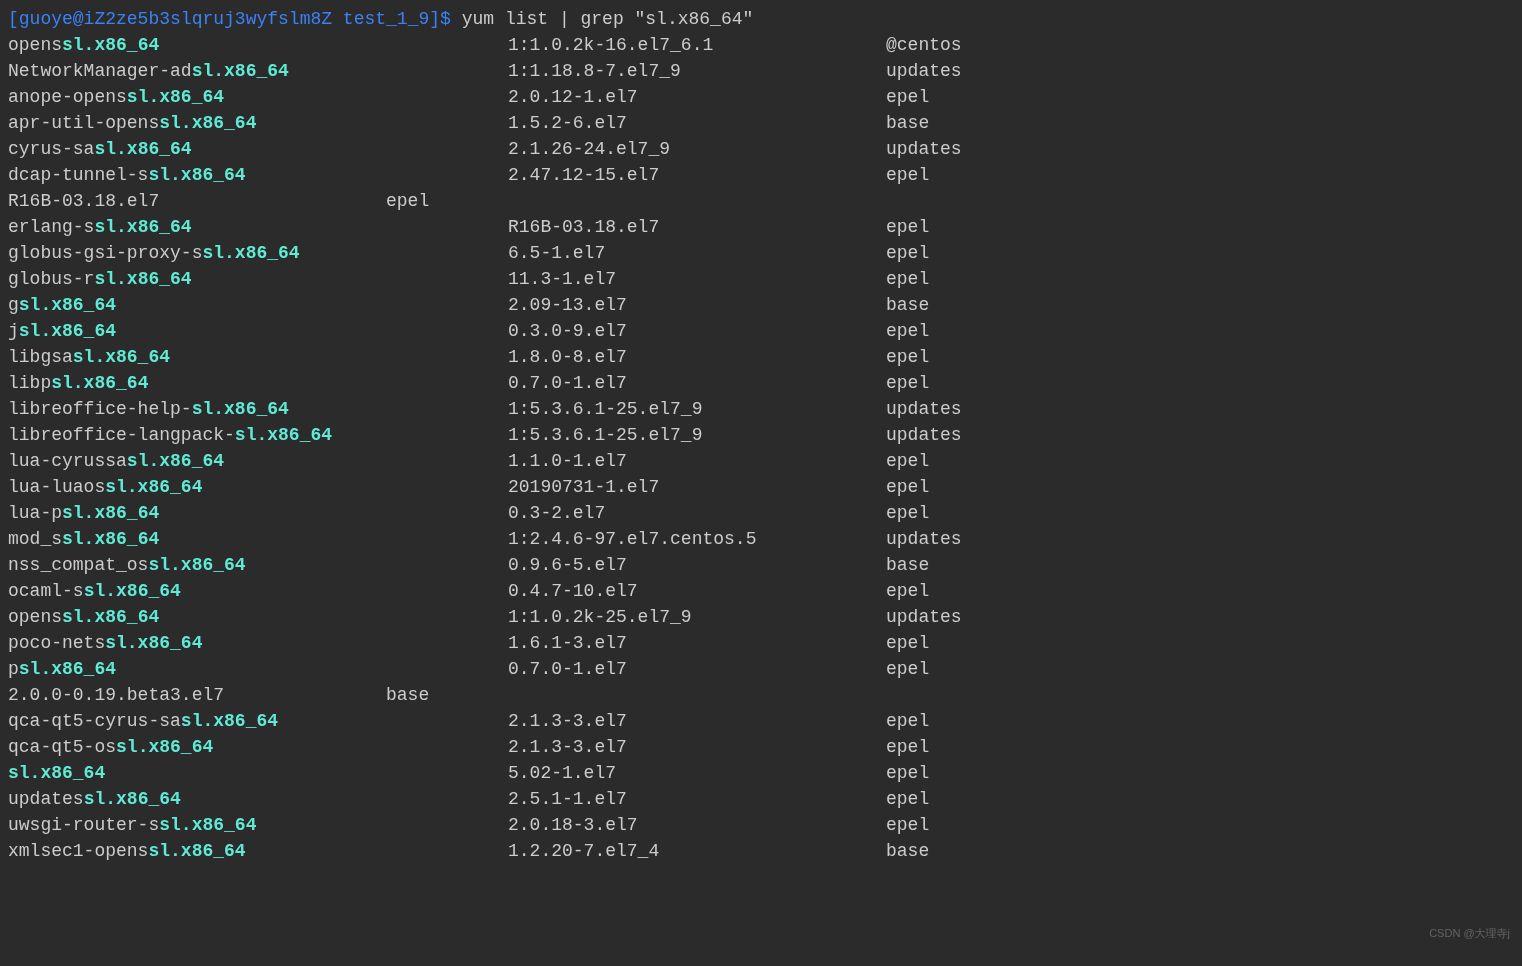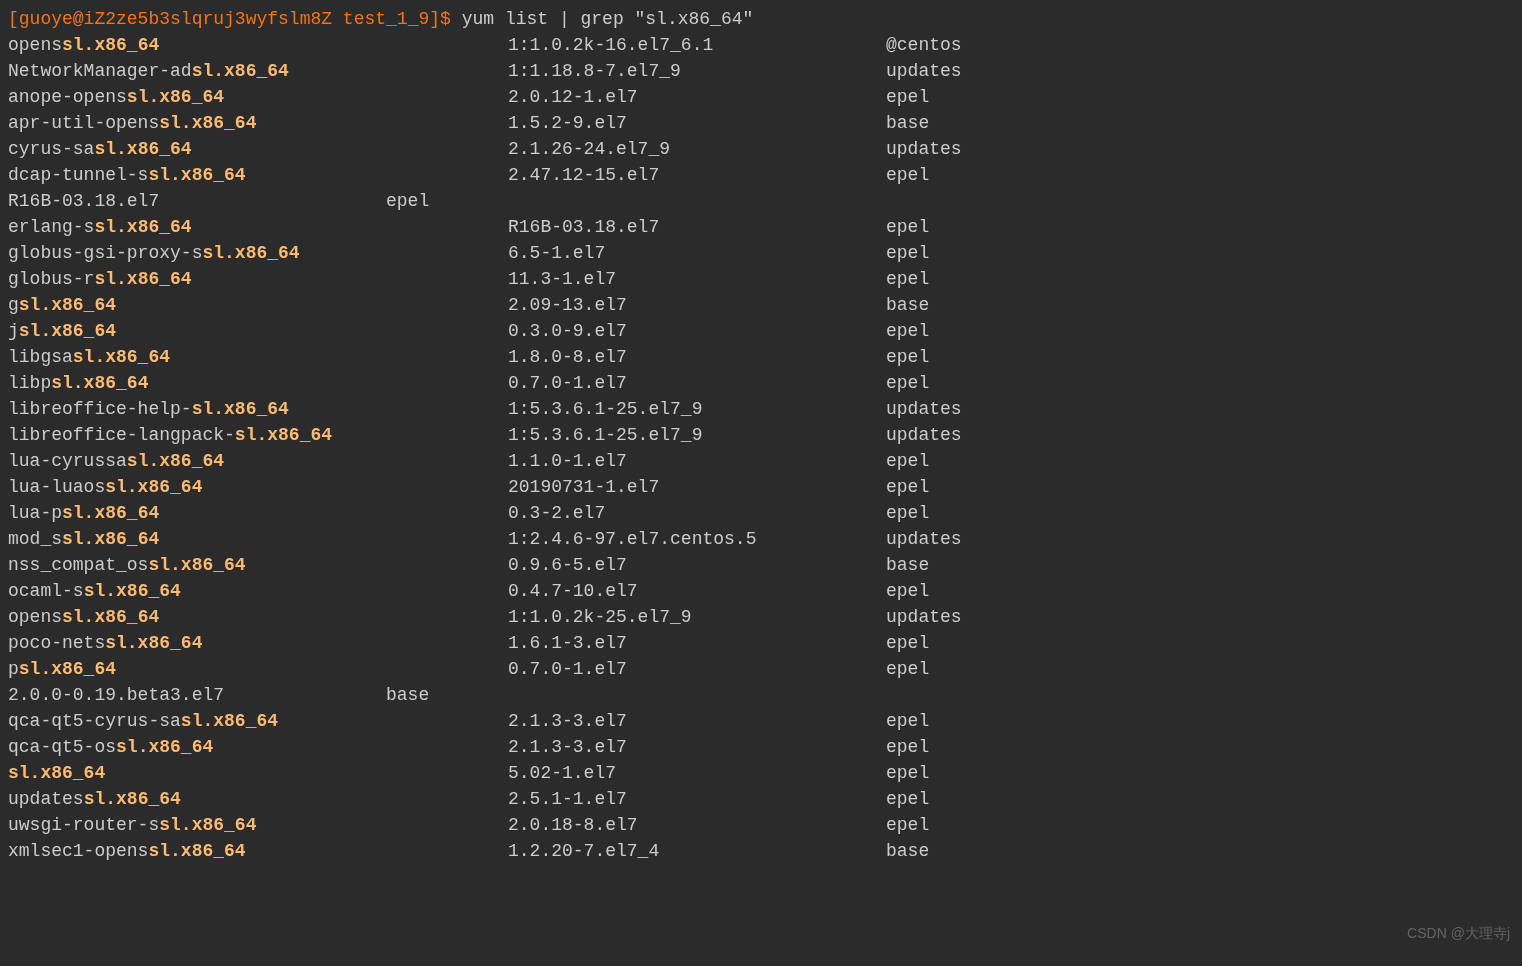--- a/index.html
+++ b/index.html
@@ -8,49 +8,49 @@
     font-family: "Consolas", "Monaco", "Courier New", monospace;
     font-size: 18px;
     line-height: 26px;
     margin: 0;
     padding: 6px 8px;
     width: 1522px;
     box-sizing: border-box;
     overflow: hidden;
   }
   .prompt-line { white-space: pre; color: #cccccc; }
-  .prompt-bracket { color: #f97316; }
+  .prompt-bracket { color: #3b82f6; }
   .prompt-cmd { color: #cccccc; }
   .row {
     display: flex;
     white-space: pre;
   }
   .col-pkg { width: 500px; flex: 0 0 auto; }
   .col-ver { width: 378px; flex: 0 0 auto; }
   .col-repo { flex: 0 0 auto; }
-  .hl { color: #fdba74; font-weight: bold; }
+  .hl { color: #5eead4; font-weight: bold; }
   .watermark {
     position: fixed;
     right: 12px;
     bottom: 20px;
     color: rgba(200,200,200,0.35);
-    font-size: 14px;
+    font-size: 11px;
     font-family: sans-serif;
   }
 </style>
 </head>
 <body>
 
 <div class="prompt-line"><span class="prompt-bracket">[guoye@iZ2ze5b3slqruj3wyfslm8Z test_1_9]$</span><span class="prompt-cmd"> yum list | grep "sl.x86_64"</span></div>
 
 <div id="output">
     <div class="row"><span class="col-pkg"><span>opens</span><span class="hl">sl.x86_64</span></span><span class="col-ver">1:1.0.2k-16.el7_6.1</span><span class="col-repo">@centos</span></div>
     <div class="row"><span class="col-pkg"><span>NetworkManager-ad</span><span class="hl">sl.x86_64</span></span><span class="col-ver">1:1.18.8-7.el7_9</span><span class="col-repo">updates</span></div>
     <div class="row"><span class="col-pkg"><span>anope-opens</span><span class="hl">sl.x86_64</span></span><span class="col-ver">2.0.12-1.el7</span><span class="col-repo">epel</span></div>
-    <div class="row"><span class="col-pkg"><span>apr-util-opens</span><span class="hl">sl.x86_64</span></span><span class="col-ver">1.5.2-9.el7</span><span class="col-repo">base</span></div>
+    <div class="row"><span class="col-pkg"><span>apr-util-opens</span><span class="hl">sl.x86_64</span></span><span class="col-ver">1.5.2-6.el7</span><span class="col-repo">base</span></div>
     <div class="row"><span class="col-pkg"><span>cyrus-sa</span><span class="hl">sl.x86_64</span></span><span class="col-ver">2.1.26-24.el7_9</span><span class="col-repo">updates</span></div>
     <div class="row"><span class="col-pkg"><span>dcap-tunnel-s</span><span class="hl">sl.x86_64</span></span><span class="col-ver">2.47.12-15.el7</span><span class="col-repo">epel</span></div>
     <div class="row"><span class="col-ver">R16B-03.18.el7</span><span class="col-repo">epel</span></div>
     <div class="row"><span class="col-pkg"><span>erlang-s</span><span class="hl">sl.x86_64</span></span><span class="col-ver">R16B-03.18.el7</span><span class="col-repo">epel</span></div>
     <div class="row"><span class="col-pkg"><span>globus-gsi-proxy-s</span><span class="hl">sl.x86_64</span></span><span class="col-ver">6.5-1.el7</span><span class="col-repo">epel</span></div>
     <div class="row"><span class="col-pkg"><span>globus-r</span><span class="hl">sl.x86_64</span></span><span class="col-ver">11.3-1.el7</span><span class="col-repo">epel</span></div>
     <div class="row"><span class="col-pkg"><span>g</span><span class="hl">sl.x86_64</span></span><span class="col-ver">2.09-13.el7</span><span class="col-repo">base</span></div>
     <div class="row"><span class="col-pkg"><span>j</span><span class="hl">sl.x86_64</span></span><span class="col-ver">0.3.0-9.el7</span><span class="col-repo">epel</span></div>
     <div class="row"><span class="col-pkg"><span>libgsa</span><span class="hl">sl.x86_64</span></span><span class="col-ver">1.8.0-8.el7</span><span class="col-repo">epel</span></div>
     <div class="row"><span class="col-pkg"><span>libp</span><span class="hl">sl.x86_64</span></span><span class="col-ver">0.7.0-1.el7</span><span class="col-repo">epel</span></div>
@@ -63,17 +63,17 @@
     <div class="row"><span class="col-pkg"><span>nss_compat_os</span><span class="hl">sl.x86_64</span></span><span class="col-ver">0.9.6-5.el7</span><span class="col-repo">base</span></div>
     <div class="row"><span class="col-pkg"><span>ocaml-s</span><span class="hl">sl.x86_64</span></span><span class="col-ver">0.4.7-10.el7</span><span class="col-repo">epel</span></div>
     <div class="row"><span class="col-pkg"><span>opens</span><span class="hl">sl.x86_64</span></span><span class="col-ver">1:1.0.2k-25.el7_9</span><span class="col-repo">updates</span></div>
     <div class="row"><span class="col-pkg"><span>poco-nets</span><span class="hl">sl.x86_64</span></span><span class="col-ver">1.6.1-3.el7</span><span class="col-repo">epel</span></div>
     <div class="row"><span class="col-pkg"><span>p</span><span class="hl">sl.x86_64</span></span><span class="col-ver">0.7.0-1.el7</span><span class="col-repo">epel</span></div>
     <div class="row"><span class="col-ver">2.0.0-0.19.beta3.el7</span><span class="col-repo">base</span></div>
     <div class="row"><span class="col-pkg"><span>qca-qt5-cyrus-sa</span><span class="hl">sl.x86_64</span></span><span class="col-ver">2.1.3-3.el7</span><span class="col-repo">epel</span></div>
     <div class="row"><span class="col-pkg"><span>qca-qt5-os</span><span class="hl">sl.x86_64</span></span><span class="col-ver">2.1.3-3.el7</span><span class="col-repo">epel</span></div>
     <div class="row"><span class="col-pkg"><span></span><span class="hl">sl.x86_64</span></span><span class="col-ver">5.02-1.el7</span><span class="col-repo">epel</span></div>
     <div class="row"><span class="col-pkg"><span>updates</span><span class="hl">sl.x86_64</span></span><span class="col-ver">2.5.1-1.el7</span><span class="col-repo">epel</span></div>
-    <div class="row"><span class="col-pkg"><span>uwsgi-router-s</span><span class="hl">sl.x86_64</span></span><span class="col-ver">2.0.18-8.el7</span><span class="col-repo">epel</span></div>
+    <div class="row"><span class="col-pkg"><span>uwsgi-router-s</span><span class="hl">sl.x86_64</span></span><span class="col-ver">2.0.18-3.el7</span><span class="col-repo">epel</span></div>
     <div class="row"><span class="col-pkg"><span>xmlsec1-opens</span><span class="hl">sl.x86_64</span></span><span class="col-ver">1.2.20-7.el7_4</span><span class="col-repo">base</span></div>
   </div>
 
 <div class="watermark">CSDN @大理寺j</div>
 
 </body></html>

